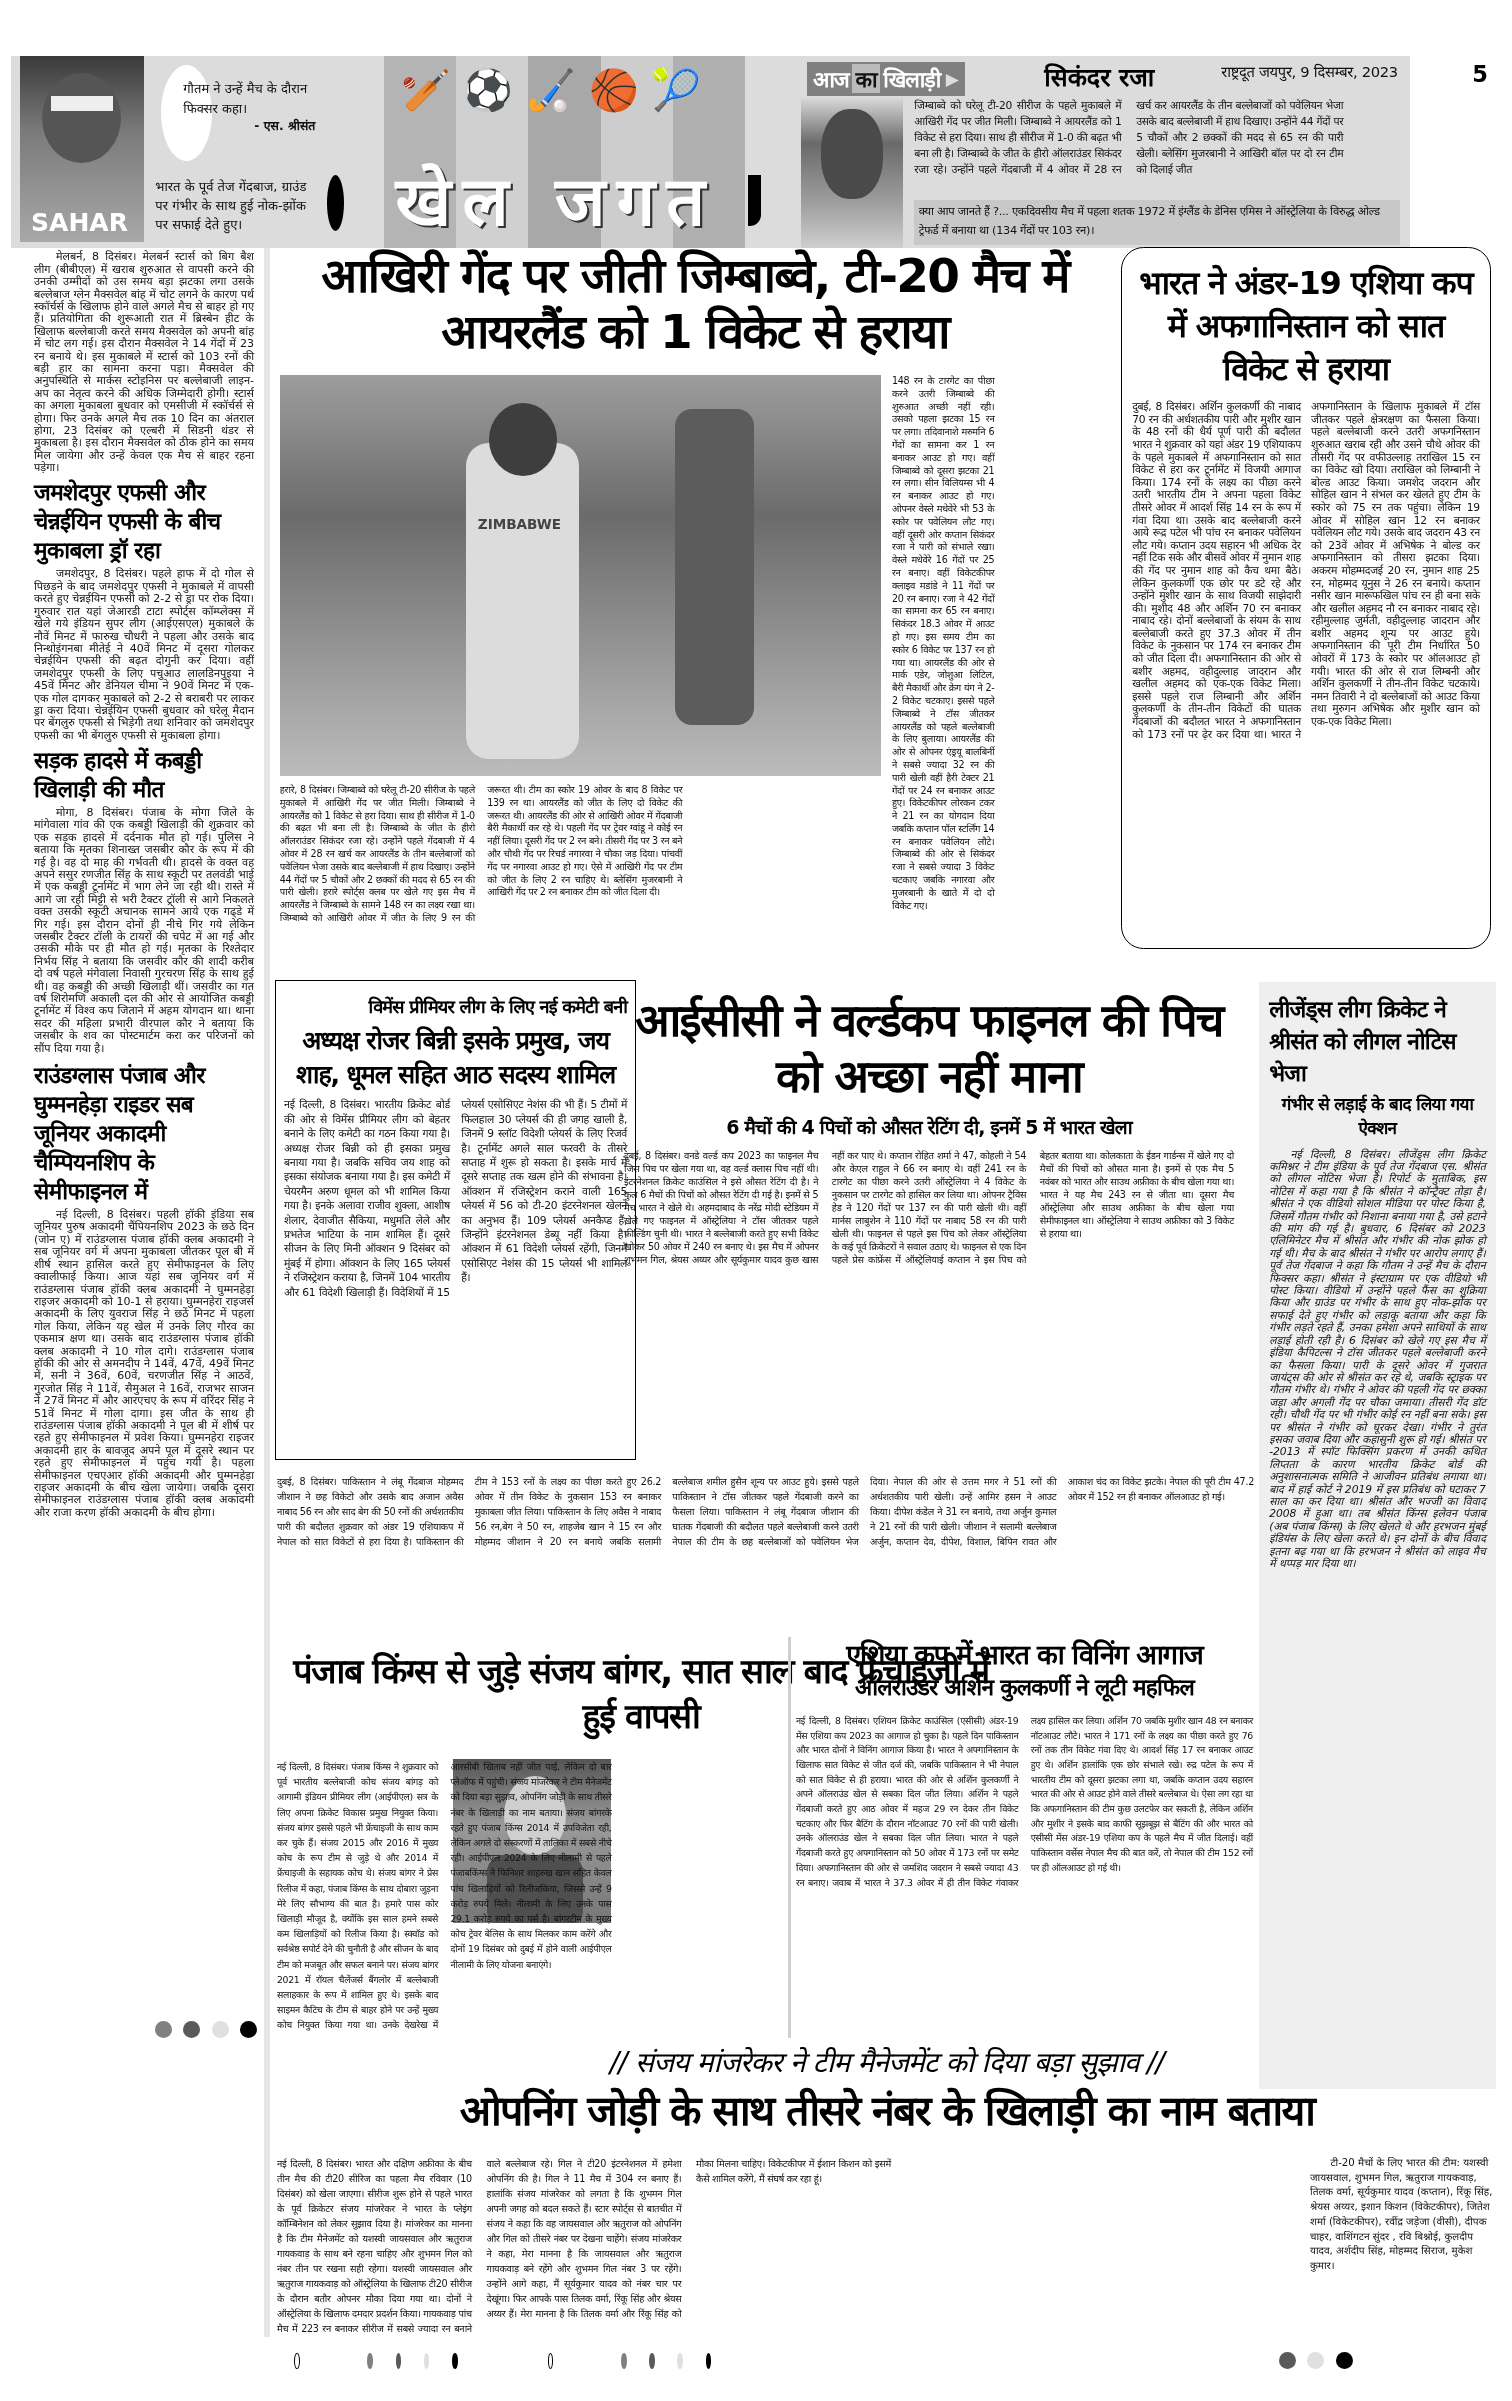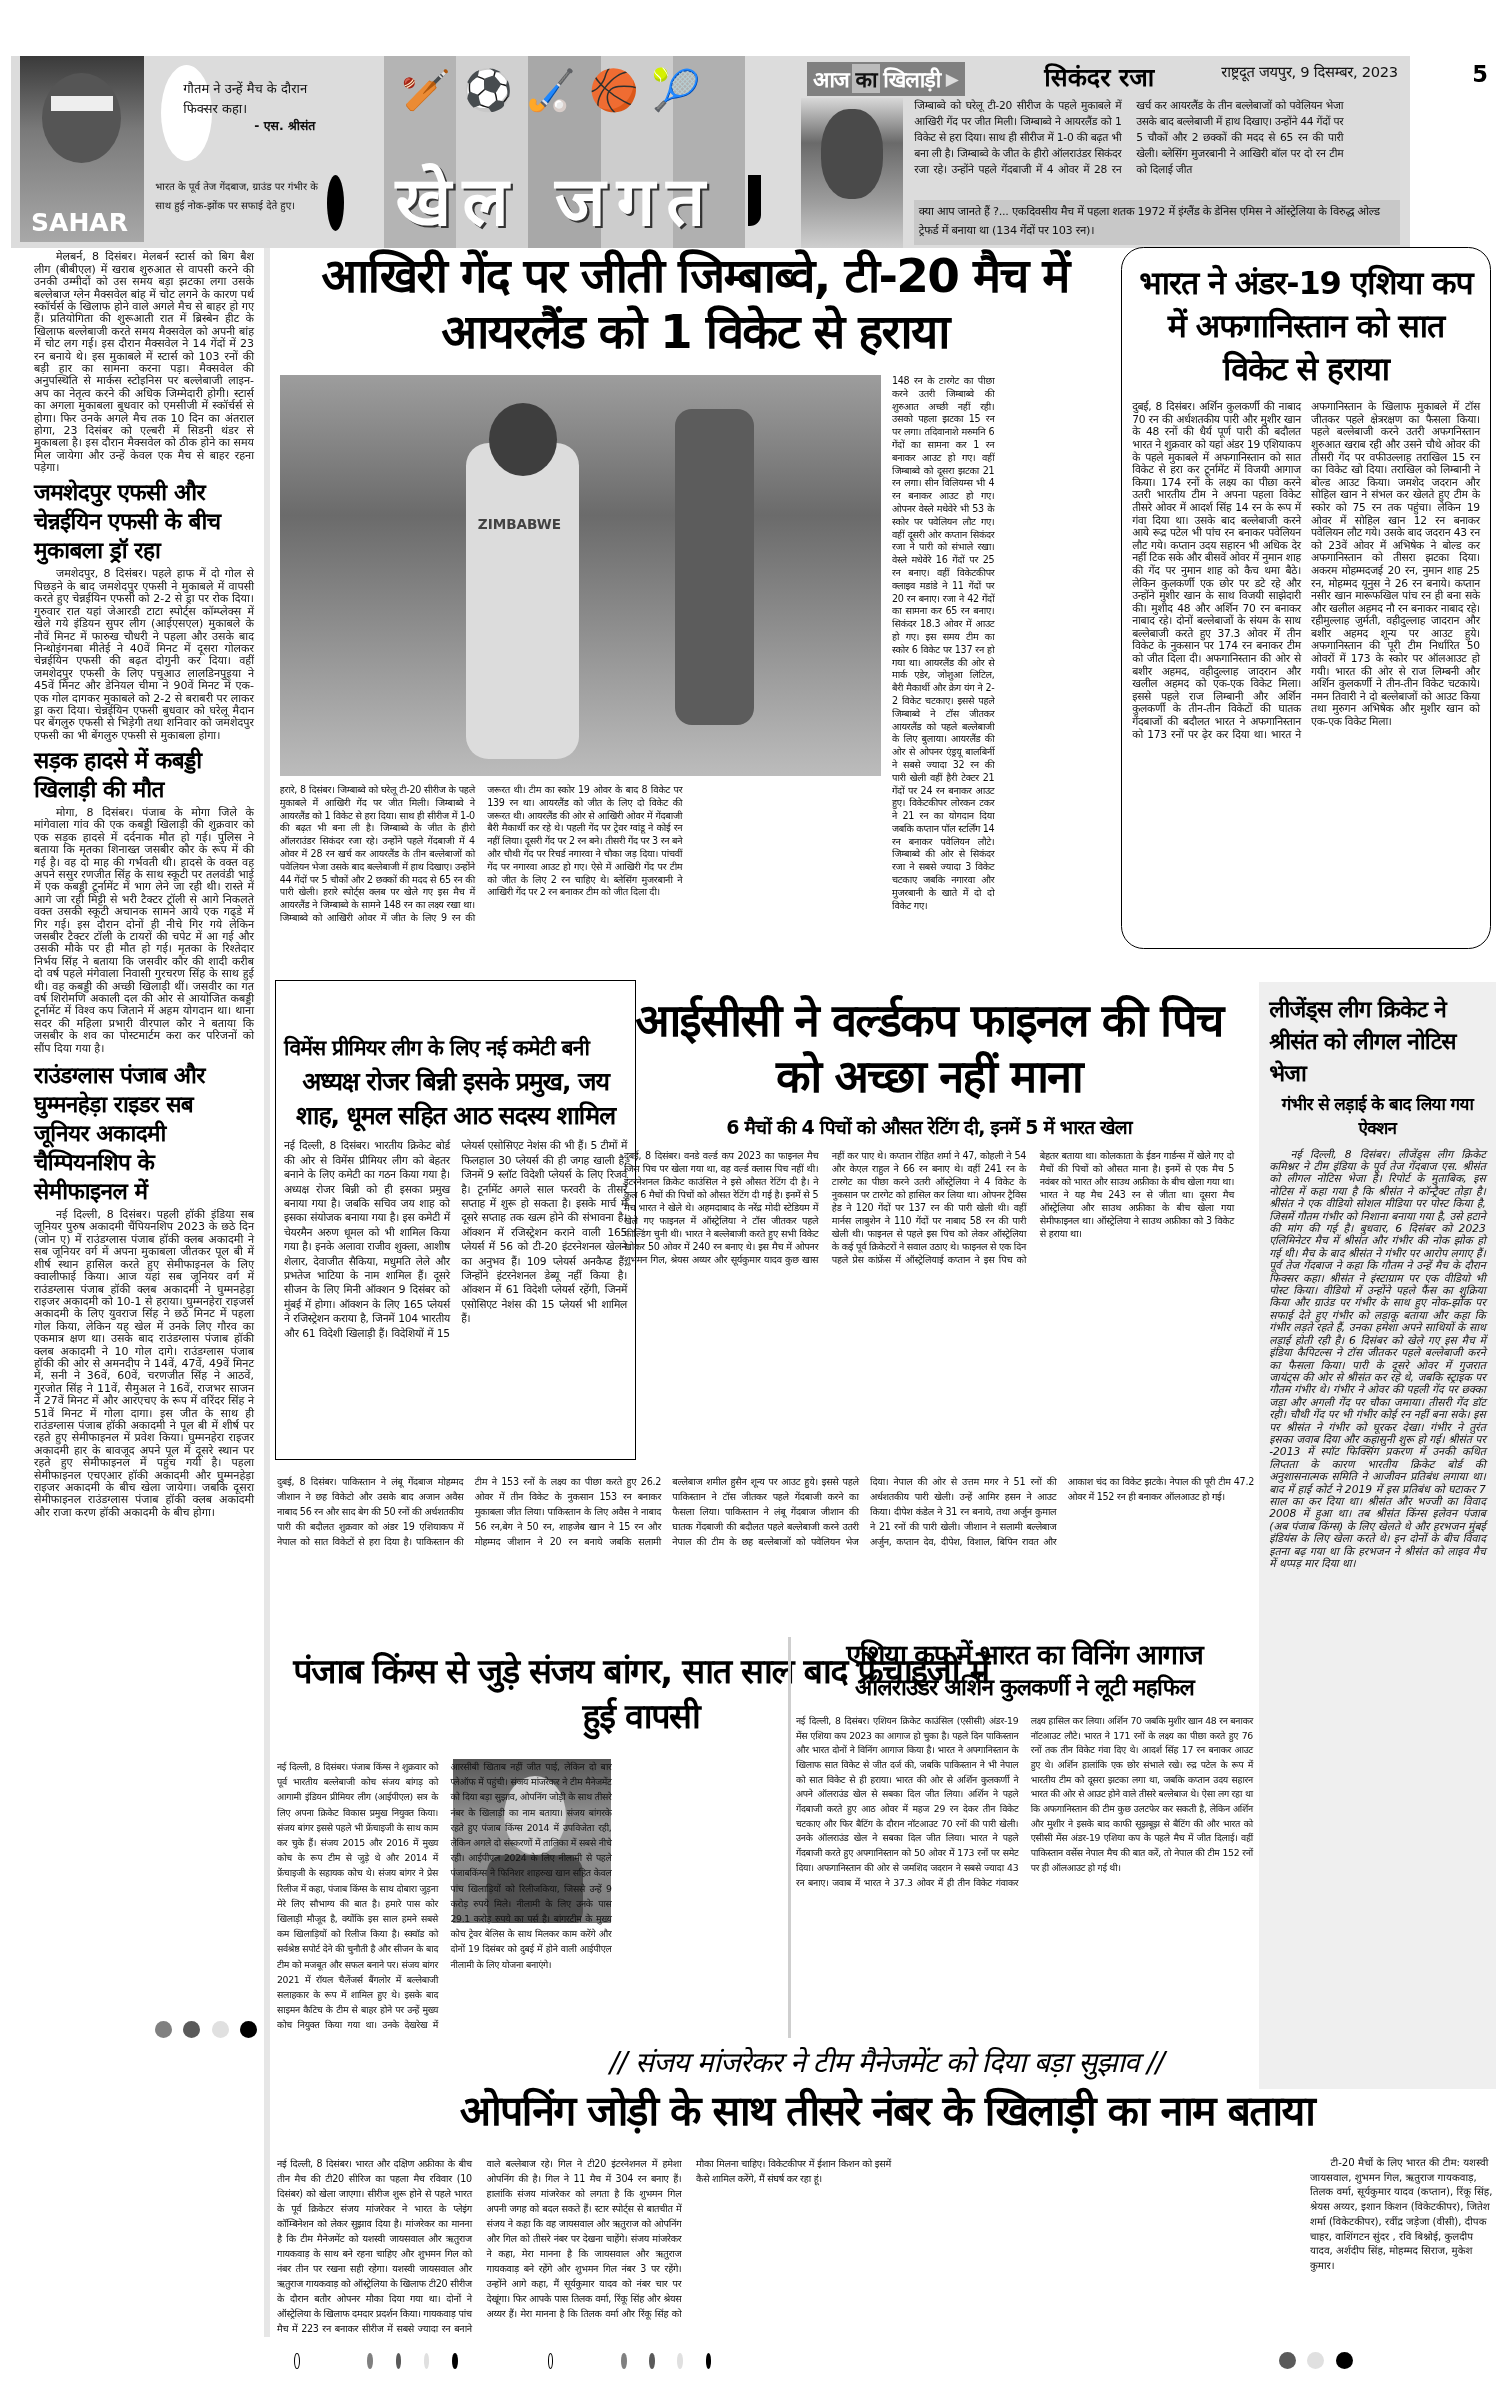--- a/index.html
+++ b/index.html
@@ -25,21 +25,21 @@
   <div class="abs photo" style="left:8.5px;top:0;width:124px;height:186px;background:linear-gradient(180deg,#3a3a3a 0%,#7a7a7a 40%,#a8a8a8 100%);">
     <div class="abs" style="left:22.6px;top:17px;width:79px;height:90px;border-radius:50%;background:#555;"></div>
     <div class="abs" style="left:31px;top:40px;width:62px;height:14.7px;background:#eee;"></div>
     <span class="abs hd" style="left:11.3px;top:152px;font-size:25px;color:#fff;letter-spacing:0;">SAHAR</span>
   </div>
 
   <div class="abs" style="left:150px;top:8.5px;width:51px;height:96px;border-radius:50%;background:#fff;"></div>
   <div class="abs" style="left:316px;top:119px;width:17px;height:56px;border-radius:50%;background:#000;"></div>
   <div class="abs bodytext" style="left:172px;top:22.6px;width:136px;font-size:13px;line-height:20.3px;text-align:left;">गौतम ने उन्हें मैच के दौरान फिक्सर कहा।</div>
   <div class="abs bodytext" style="left:243px;top:62px;width:85px;font-size:12.4px;font-weight:bold;text-align:left;">- एस. श्रीसंत</div>
-  <div class="abs bodytext" style="left:144px;top:121px;width:164px;font-size:10px;line-height:19px;text-align:left;">भारत के पूर्व तेज गेंदबाज, ग्राउंड पर गंभीर के साथ हुई नोक-झोंक पर सफाई देते हुए।</div>
+  <div class="abs bodytext" style="left:144px;top:121px;width:164px;font-size:13px;line-height:19px;text-align:left;">भारत के पूर्व तेज गेंदबाज, ग्राउंड पर गंभीर के साथ हुई नोक-झोंक पर सफाई देते हुए।</div>
 
   <div class="abs" style="left:373px;top:0;width:361px;height:192px;background:linear-gradient(90deg,#b4b4b4 0 20%,#d0d0d0 20% 40%,#a8a8a8 40% 60%,#cdcdcd 60% 80%,#b0b0b0 80% 100%);">
     <div class="abs" style="left:17px;top:11.3px;width:327px;height:73px;font-size:40px;color:#444;">
       <span>🏏</span>
       <span>⚽</span>
       <span>🏑</span>
       <span>🏀</span>
       <span>🎾</span>
     </div>
     <div class="abs hd" style="left:11.3px;top:96px;font-size:68px;color:#fff;letter-spacing:11.3px;text-shadow:2.3px 2.3px 0 #333;">खेल जगत</div>
@@ -100,21 +100,21 @@
     <div class="cond cols3" style="font-size:9.6px;line-height:12.8px;column-gap:12.4px;column-fill:auto;height:150px;">हरारे, 8 दिसंबर। जिम्बाब्वे को घरेलू टी-20 सीरीज के पहले मुकाबले में आखिरी गेंद पर जीत मिली। जिम्बाब्वे ने आयरलैंड को 1 विकेट से हरा दिया। साथ ही सीरीज में 1-0 की बढ़त भी बना ली है। जिम्बाब्वे के जीत के हीरो ऑलराउंडर सिकंदर रजा रहे। उन्होंने पहले गेंदबाजी में 4 ओवर में 28 रन खर्च कर आयरलैंड के तीन बल्लेबाजों को पवेलियन भेजा उसके बाद बल्लेबाजी में हाथ दिखाए। उन्होंने 44 गेंदों पर 5 चौकों और 2 छक्कों की मदद से 65 रन की पारी खेली। हरारे स्पोर्ट्स क्लब पर खेले गए इस मैच में आयरलैंड ने जिम्बाब्वे के सामने 148 रन का लक्ष्य रखा था। जिम्बाब्वे को आखिरी ओवर में जीत के लिए 9 रन की जरूरत थी। टीम का स्कोर 19 ओवर के बाद 8 विकेट पर 139 रन था। आयरलैंड को जीत के लिए दो विकेट की जरूरत थी। आयरलैंड की ओर से आखिरी ओवर में गेंदबाजी बैरी मैकार्थी कर रहे थे। पहली गेंद पर ट्रेवर ग्वांडू ने कोई रन नहीं लिया। दूसरी गेंद पर 2 रन बने। तीसरी गेंद पर 3 रन बने और चौथी गेंद पर रिचर्ड नगारवा ने चौका जड़ दिया। पांचवीं गेंद पर नगारवा आउट हो गए। ऐसे में आखिरी गेंद पर टीम को जीत के लिए 2 रन चाहिए थे। ब्लेसिंग मुजरबानी ने आखिरी गेंद पर 2 रन बनाकर टीम को जीत दिला दी।</div>
   </div>
 </div>
 
 <div class="abs" style="left:1121px;top:247px;width:370px;height:702px;border:1.7px solid #000;border-radius:22.6px;padding:14px 10.2px;">
   <h1 class="hd" style="font-size:32px;line-height:43px;text-align:center;letter-spacing:-1.1px;">भारत ने अंडर-19 एशिया कप में अफगानिस्तान को सात विकेट से हराया</h1>
   <div class="cond cols2" style="font-size:10.7px;line-height:12.6px;column-gap:10.2px;margin-top:10.2px;">दुबई, 8 दिसंबर। अर्शिन कुलकर्णी की नाबाद 70 रन की अर्धशतकीय पारी और मुशीर खान के 48 रनों की धैर्य पूर्ण पारी की बदौलत भारत ने शुक्रवार को यहां अंडर 19 एशियाकप के पहले मुकाबले में अफगानिस्तान को सात विकेट से हरा कर टूर्नामेंट में विजयी आगाज किया। 174 रनों के लक्ष्य का पीछा करने उतरी भारतीय टीम ने अपना पहला विकेट तीसरे ओवर में आदर्श सिंह 14 रन के रूप में गंवा दिया था। उसके बाद बल्लेबाजी करने आये रूद्र पटेल भी पांच रन बनाकर पवेलियन लौट गये। कप्तान उदय सहारन भी अधिक देर नहीं टिक सके और बीसवें ओवर में नुमान शाह की गेंद पर नुमान शाह को कैच थमा बैठे। लेकिन कुलकर्णी एक छोर पर डटे रहे और उन्होंने मुशीर खान के साथ विजयी साझेदारी की। मुशीद 48 और अर्शिन 70 रन बनाकर नाबाद रहे। दोनों बल्लेबाजों के संयम के साथ बल्लेबाजी करते हुए 37.3 ओवर में तीन विकेट के नुकसान पर 174 रन बनाकर टीम को जीत दिला दी। अफगानिस्तान की ओर से बशीर अहमद, वहीदुल्लाह जादरान और खलील अहमद को एक-एक विकेट मिला। इससे पहले राज लिम्बानी और अर्शिन कुलकर्णी के तीन-तीन विकेटों की घातक गेंदबाजों की बदौलत भारत ने अफगानिस्तान को 173 रनों पर ढ़ेर कर दिया था। भारत ने अफगानिस्तान के खिलाफ मुकाबले में टॉस जीतकर पहले क्षेत्ररक्षण का फैसला किया। पहले बल्लेबाजी करने उतरी अफगनिस्तान शुरुआत खराब रही और उसने चौथे ओवर की तीसरी गेंद पर वफीउल्लाह तराखिल 15 रन का विकेट खो दिया। तराखिल को लिम्बानी ने बोल्ड आउट किया। जमशेद जदरान और सोहिल खान ने संभल कर खेलते हुए टीम के स्कोर को 75 रन तक पहुंचा। लेकिन 19 ओवर में सोहिल खान 12 रन बनाकर पवेलियन लौट गये। उसके बाद जदरान 43 रन को 23वें ओवर में अभिषेक ने बोल्ड कर अफगानिस्तान को तीसरा झटका दिया। अकरम मोहम्मदजई 20 रन, नुमान शाह 25 रन, मोहम्मद यूनुस ने 26 रन बनाये। कप्तान नसीर खान मारूफखिल पांच रन ही बना सके और खलील अहमद नौ रन बनाकर नाबाद रहे। रहीमुल्लाह जुर्मती, वहीदुल्लाह जादरान और बशीर अहमद शून्य पर आउट हुये। अफगानिस्तान की पूरी टीम निर्धारित 50 ओवरों में 173 के स्कोर पर ऑलआउट हो गयी। भारत की ओर से राज लिम्बनी और अर्शिन कुलकर्णी ने तीन-तीन विकेट चटकाये। नमन तिवारी ने दो बल्लेबाजों को आउट किया तथा मुरुगन अभिषेक और मुशीर खान को एक-एक विकेट मिला।</div>
 </div>
 
 <div class="abs" style="left:275px;top:980px;width:361px;height:480px;border:1.7px solid #000;padding:14px 8px;">
-  <div class="hd" style="font-size:21px;line-height:24px;text-align:left;letter-spacing:-0.8px;margin-top:41px;">विमेंस प्रीमियर लीग के लिए नई कमेटी बनी</div>
+  <div class="hd" style="font-size:18px;line-height:24px;text-align:right;letter-spacing:-0.8px;">विमेंस प्रीमियर लीग के लिए नई कमेटी बनी</div>
   <h2 class="hd" style="font-size:25px;line-height:34px;text-align:center;letter-spacing:-1.1px;margin-top:4.5px;">अध्यक्ष रोजर बिन्नी इसके प्रमुख, जय शाह, धूमल सहित आठ सदस्य शामिल</h2>
   <div class="cond cols2" style="font-size:10.7px;line-height:14.4px;column-gap:11.3px;margin-top:6.8px;">नई दिल्ली, 8 दिसंबर। भारतीय क्रिकेट बोर्ड की ओर से विमेंस प्रीमियर लीग को बेहतर बनाने के लिए कमेटी का गठन किया गया है। अध्यक्ष रोजर बिन्नी को ही इसका प्रमुख बनाया गया है। जबकि सचिव जय शाह को इसका संयोजक बनाया गया है। इस कमेटी में चेयरमैन अरुण धूमल को भी शामिल किया गया है। इनके अलावा राजीव शुक्ला, आशीष शेलार, देवाजीत सैकिया, मधुमति लेले और प्रभतेज भाटिया के नाम शामिल हैं। दूसरे सीजन के लिए मिनी ऑक्शन 9 दिसंबर को मुंबई में होगा। ऑक्शन के लिए 165 प्लेयर्स ने रजिस्ट्रेशन कराया है, जिनमें 104 भारतीय और 61 विदेशी खिलाड़ी हैं। विदेशियों में 15 प्लेयर्स एसोसिएट नेशंस की भी हैं। 5 टीमों में फिलहाल 30 प्लेयर्स की ही जगह खाली है, जिनमें 9 स्लॉट विदेशी प्लेयर्स के लिए रिजर्व है। टूर्नामेंट अगले साल फरवरी के तीसरे सप्ताह में शुरू हो सकता है। इसके मार्च में दूसरे सप्ताह तक खत्म होने की संभावना है। ऑक्शन में रजिस्ट्रेशन कराने वाली 165 प्लेयर्स में 56 को टी-20 इंटरनेशनल खेलने का अनुभव हैं। 109 प्लेयर्स अनकैप्ड हैं, जिन्होंने इंटरनेशनल डेब्यू नहीं किया है। ऑक्शन में 61 विदेशी प्लेयर्स रहेंगी, जिनमें एसोसिएट नेशंस की 15 प्लेयर्स भी शामिल हैं।</div>
 </div>
 
 <div class="abs" style="left:624px;top:985px;width:610px;height:474px;margin-top:8px;">
   <h1 class="hd" style="font-size:45px;line-height:56px;text-align:center;letter-spacing:-1.7px;">आईसीसी ने वर्ल्डकप फाइनल की पिच को अच्छा नहीं माना</h1>
   <div class="hd" style="font-size:19px;line-height:28px;text-align:center;letter-spacing:-0.8px;margin-top:8px;">6 मैचों की 4 पिचों को औसत रेटिंग दी, इनमें 5 में भारत खेला</div>
   <div class="cond cols3" style="font-size:9.6px;line-height:13px;column-gap:13.6px;margin-top:8px;">दुबई, 8 दिसंबर। वनडे वर्ल्ड कप 2023 का फाइनल मैच जिस पिच पर खेला गया था, वह वर्ल्ड क्लास पिच नहीं थी। इंटरनेशनल क्रिकेट काउंसिल ने इसे औसत रेटिंग दी है। ने कुल 6 मैचों की पिचों को औसत रेटिंग दी गई है। इनमें से 5 मैच भारत ने खेले थे। अहमदाबाद के नरेंद्र मोदी स्टेडियम में खेले गए फाइनल में ऑस्ट्रेलिया ने टॉस जीतकर पहले फील्डिंग चुनी थी। भारत ने बल्लेबाजी करते हुए सभी विकेट खोकर 50 ओवर में 240 रन बनाए थे। इस मैच में ओपनर शुभमन गिल, श्रेयस अय्यर और सूर्यकुमार यादव कुछ खास नहीं कर पाए थे। कप्तान रोहित शर्मा ने 47, कोहली ने 54 और केएल राहुल ने 66 रन बनाए थे। वहीं 241 रन के टारगेट का पीछा करने उतरी ऑस्ट्रेलिया ने 4 विकेट के नुकसान पर टारगेट को हासिल कर लिया था। ओपनर ट्रैविस हेड ने 120 गेंदों पर 137 रन की पारी खेली थी। वहीं मार्नस लाबुशेन ने 110 गेंदों पर नाबाद 58 रन की पारी खेली थी। फाइनल से पहले इस पिच को लेकर ऑस्ट्रेलिया के कई पूर्व क्रिकेटरों ने सवाल उठाए थे। फाइनल से एक दिन पहले प्रेस कांफ्रेंस में ऑस्ट्रेलियाई कप्तान ने इस पिच को बेहतर बताया था। कोलकाता के ईडन गार्डन्स में खेले गए दो मैचों की पिचों को औसत माना है। इनमें से एक मैच 5 नवंबर को भारत और साउथ अफ्रीका के बीच खेला गया था। भारत ने यह मैच 243 रन से जीता था। दूसरा मैच ऑस्ट्रेलिया और साउथ अफ्रीका के बीच खेला गया सेमीफाइनल था। ऑस्ट्रेलिया ने साउथ अफ्रीका को 3 विकेट से हराया था।</div>
 </div>
 

